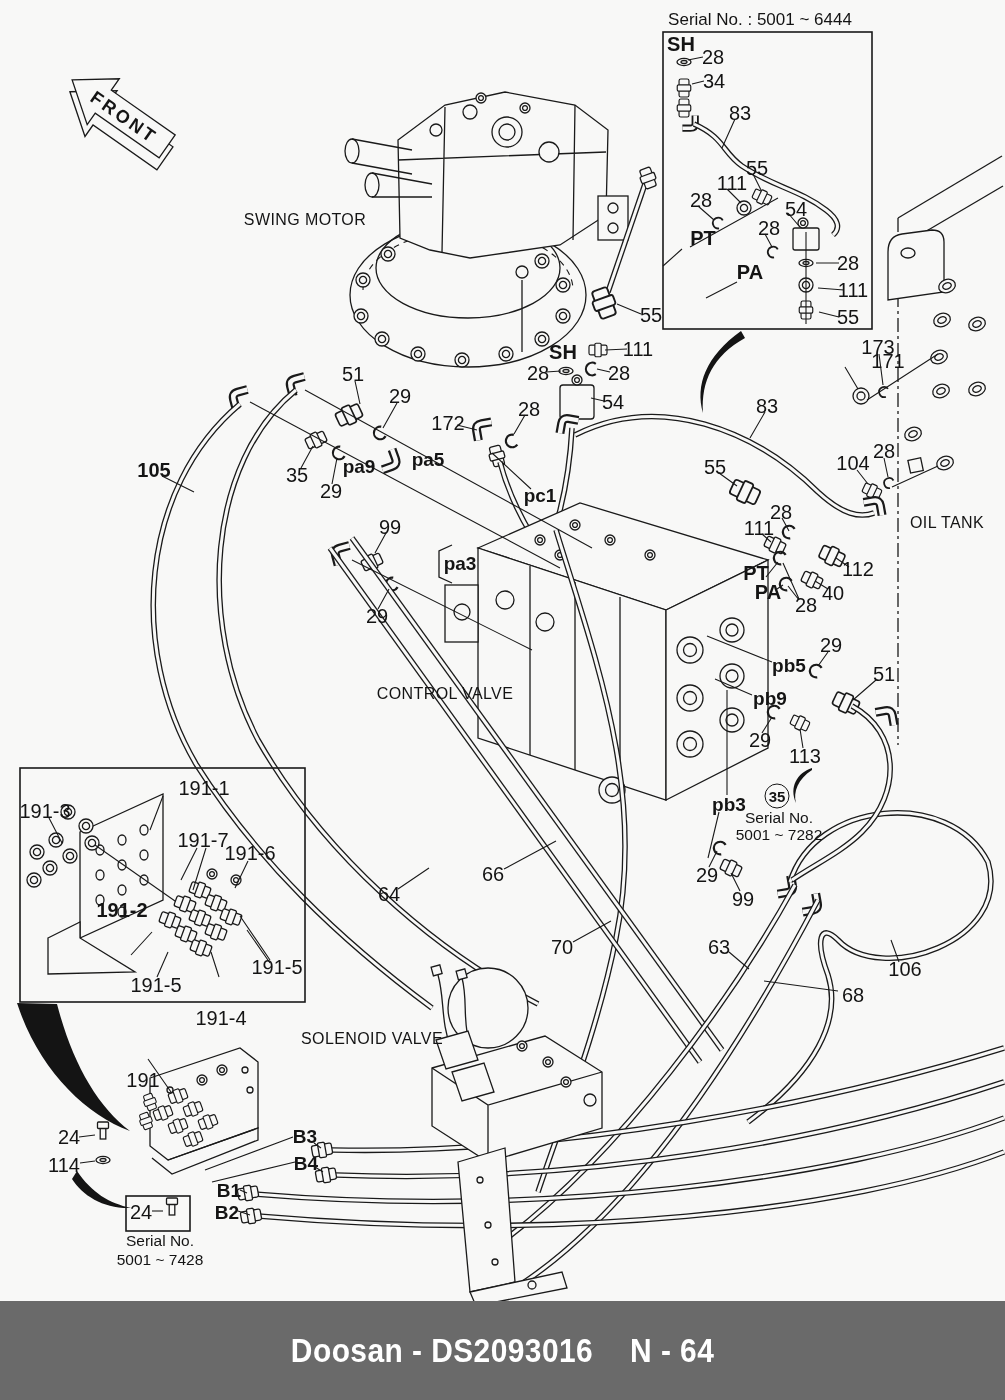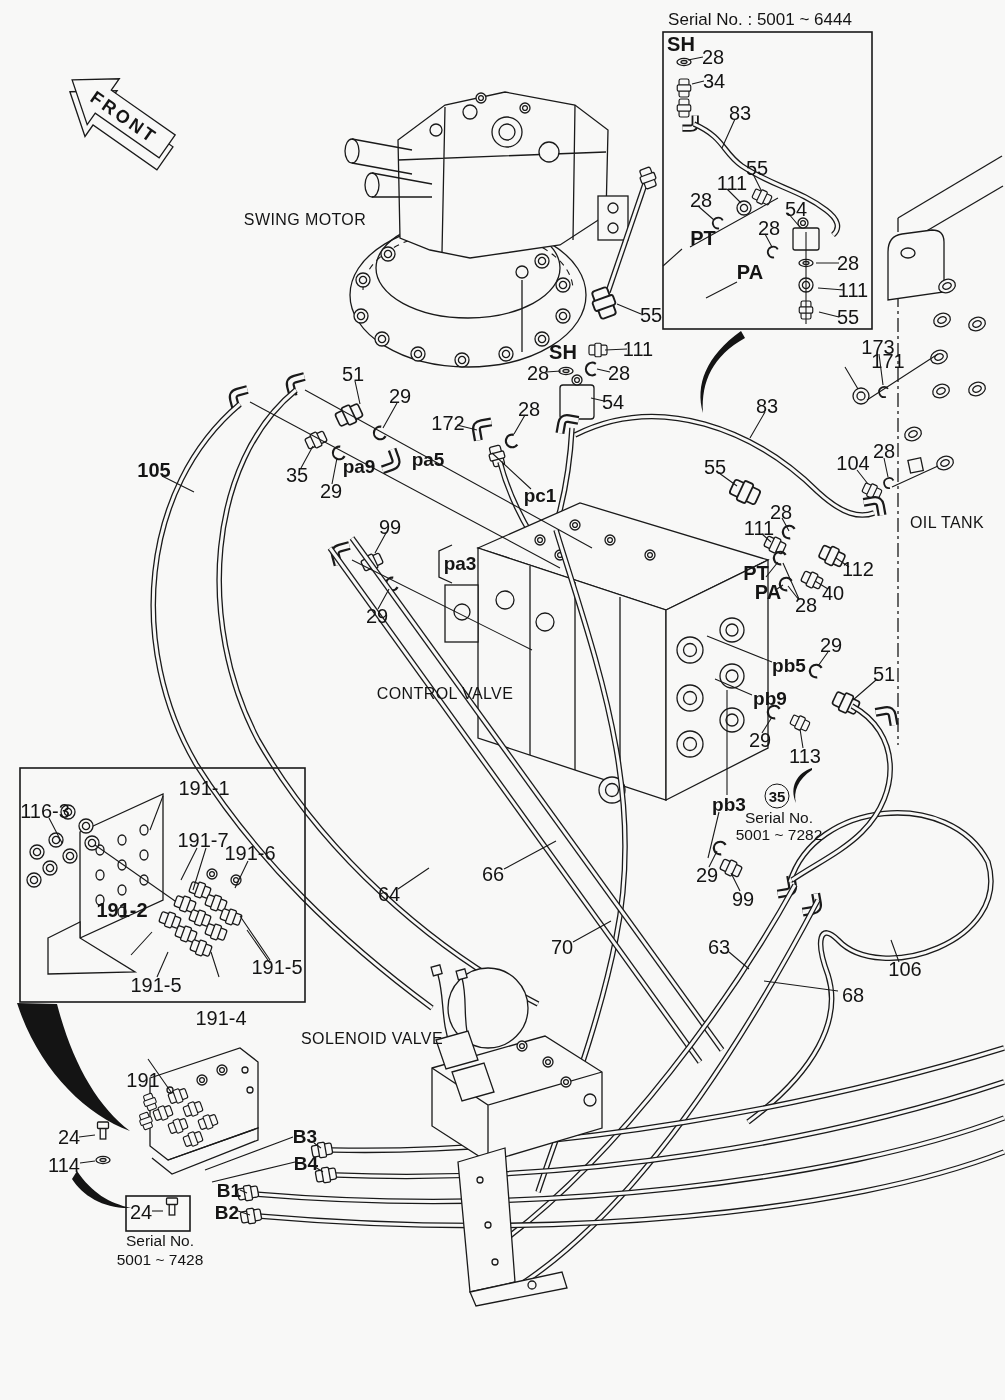--- a/index.html
+++ b/index.html
@@ -486,34 +486,40 @@
       <span class="lb k-s" style="left: 779px; top: 835px;">5001 ~ 7282</span>
       <span class="lb k-n" style="left: 707px; top: 875px;">29</span>
       <span class="lb k-n" style="left: 743px; top: 899px;">99</span>
       <span class="lb k-n" style="left: 389px; top: 894px;">64</span>
       <span class="lb k-n" style="left: 493px; top: 874px;">66</span>
       <span class="lb k-n" style="left: 562px; top: 947px;">70</span>
       <span class="lb k-n" style="left: 719px; top: 947px;">63</span>
       <span class="lb k-n" style="left: 853px; top: 995px;">68</span>
       <span class="lb k-n" style="left: 905px; top: 969px;">106</span>
       <span class="lb k-n" style="left: 163px; top: 788px; margin-left: 41px;">191-1</span>
-      <span class="lb k-n" style="left: 45px; top: 811px;">116-3</span>
+      <span class="lb k-n" style="left: 45px; top: 811px;">191-3</span>
       <span class="lb k-n" style="left: 203px; top: 840px;">191-7</span>
       <span class="lb k-n" style="left: 250px; top: 853px;">191-6</span>
       <span class="lb k-n" style="left: 122px; top: 910px; font-weight: bold;">191-2</span>
       <span class="lb k-n" style="left: 156px; top: 985px;">191-5</span>
       <span class="lb k-n" style="left: 221px; top: 985px; margin-top: 33px;">191-4</span>
       <span class="lb k-n" style="left: 277px; top: 967px;">191-5</span>
       <span class="lb k-c" style="left: 372px; top: 1039px;">SOLENOID VALVE</span>
       <span class="lb k-n" style="left: 143px; top: 1080px;">191</span>
       <span class="lb k-n" style="left: 69px; top: 1137px;">24</span>
       <span class="lb k-n" style="left: 64px; top: 1165px;">114</span>
       <span class="lb k-b" style="left: 305px; top: 1136px;">B3</span>
       <span class="lb k-b" style="left: 306px; top: 1163px;">B4</span>
       <span class="lb k-b" style="left: 229px; top: 1190px;">B1</span>
       <span class="lb k-b" style="left: 227px; top: 1212px;">B2</span>
       <span class="lb k-n" style="left: 141px; top: 1212px;">24</span>
       <span class="lb k-s" style="left: 160px; top: 1241px;">Serial No.</span>
       <span class="lb k-s" style="left: 160px; top: 1260px;">5001 ~ 7428</span>
     </div>
 
-
+<div id="footer" style="background: rgb(106, 106, 106); color: rgb(255, 255, 255);">
+  <div class="ft">
+    <span>Doosan - DS2093016</span>
+    <span>N - 64</span>
+  </div>
 </div>
 
+</div>
+
 </body></html>

